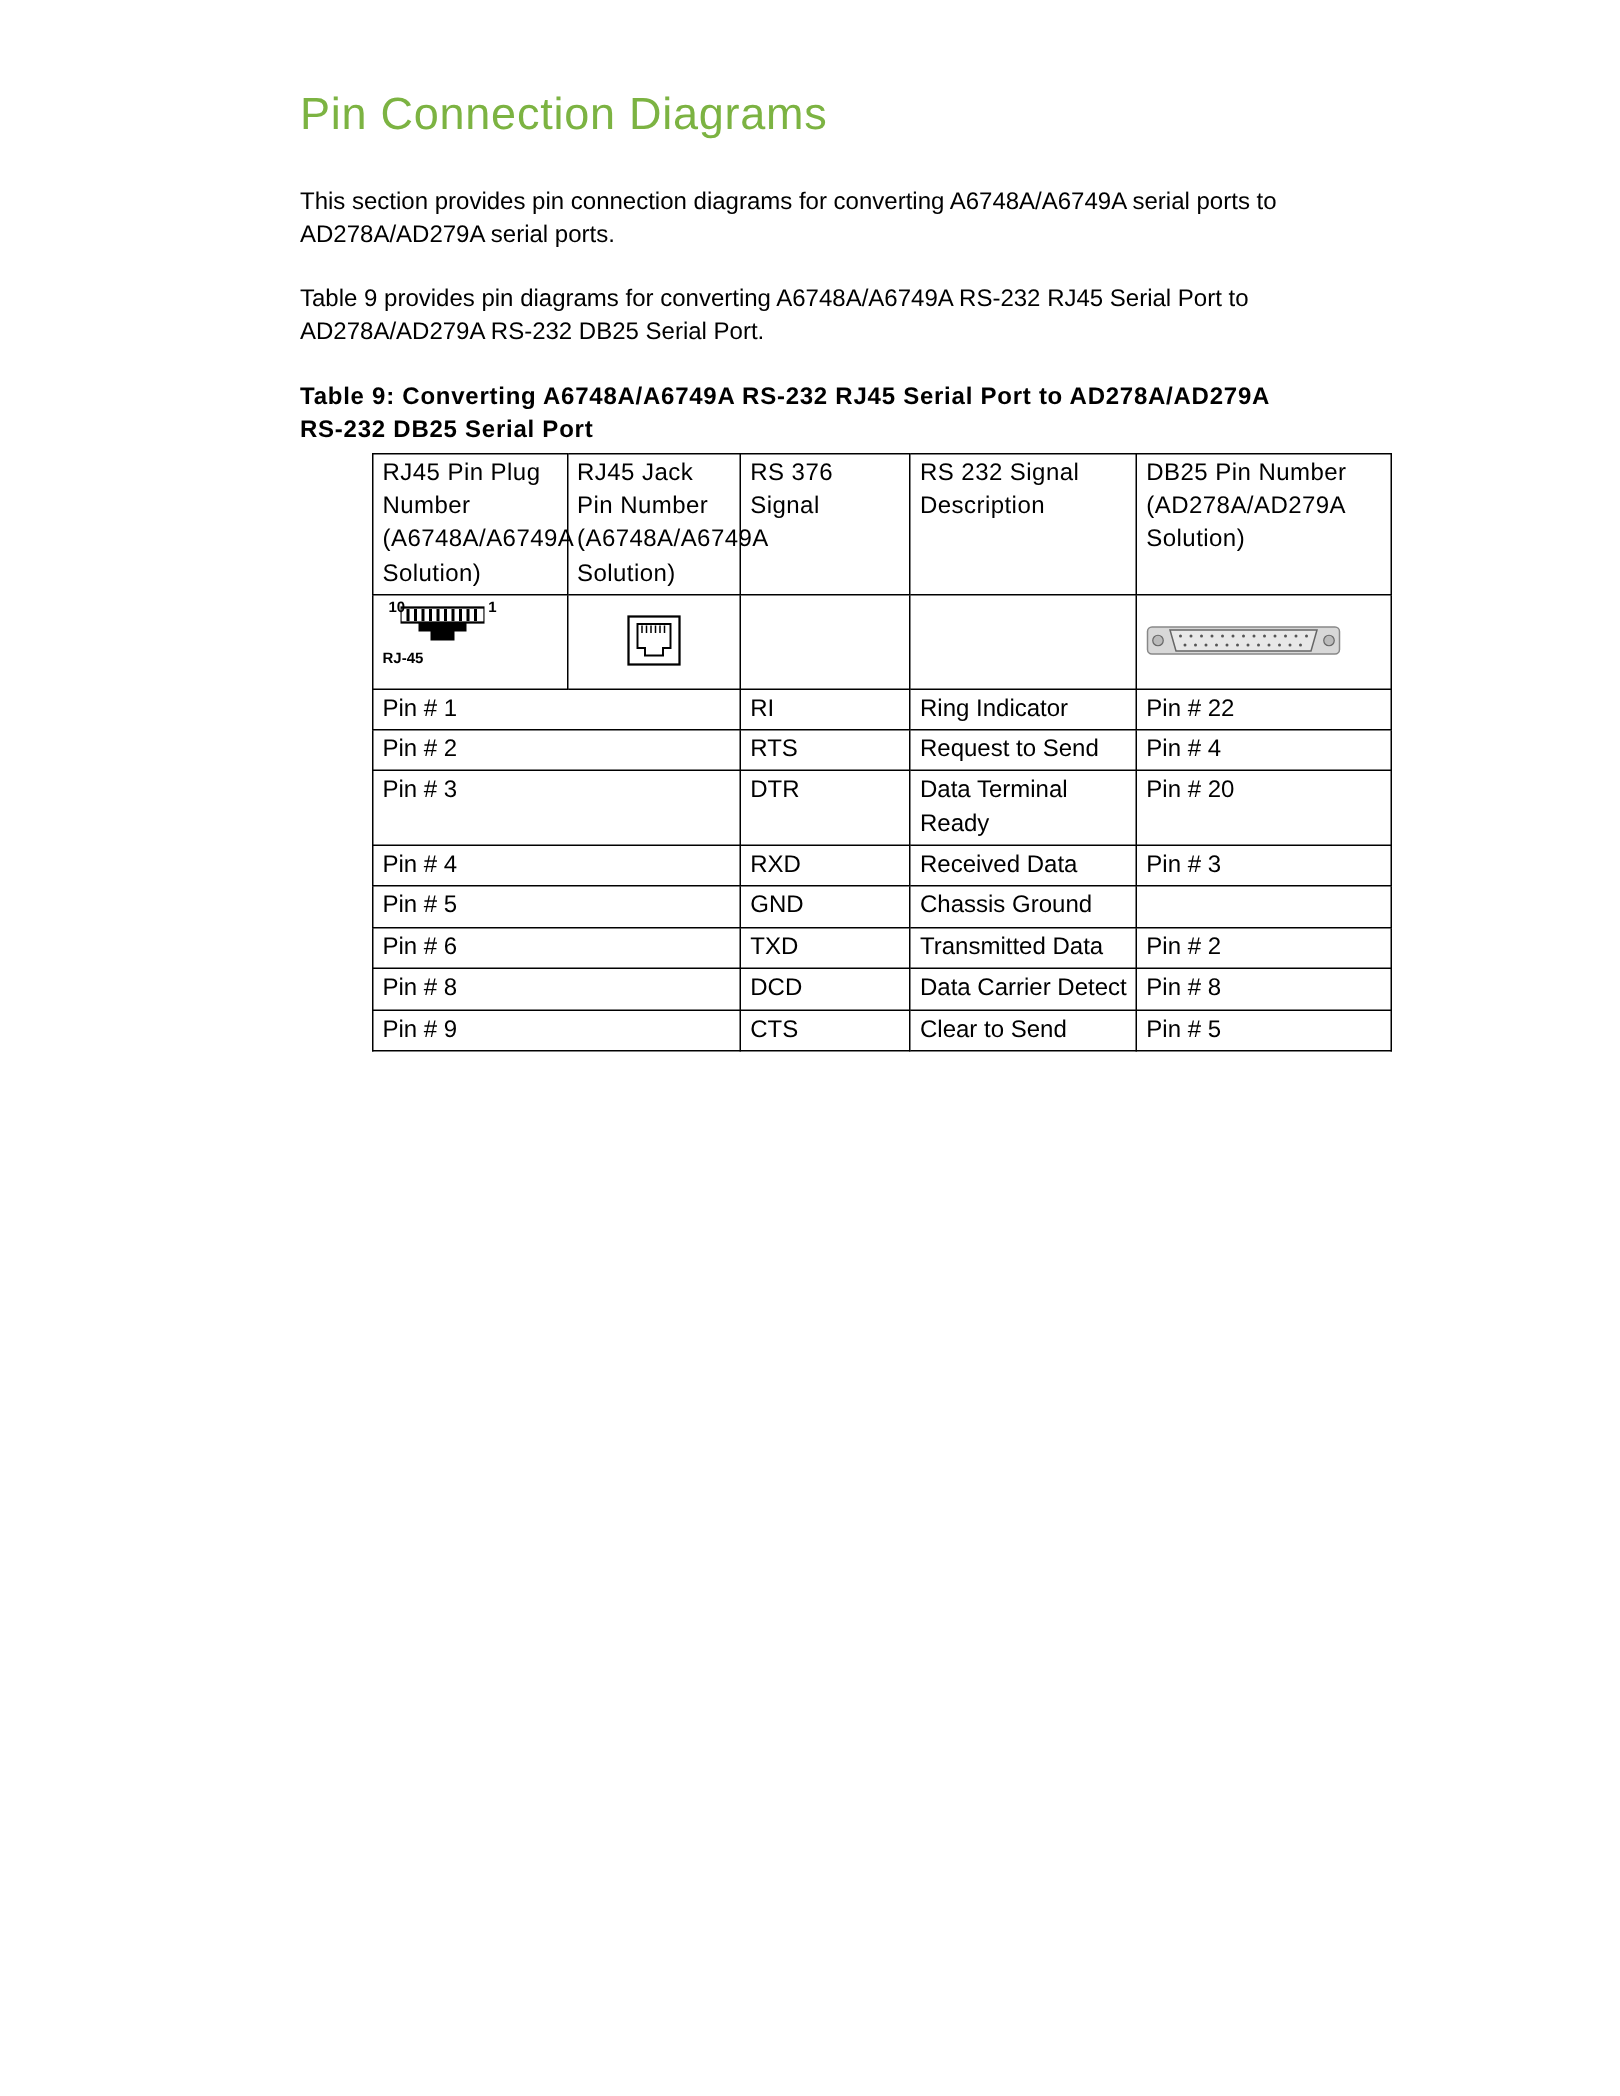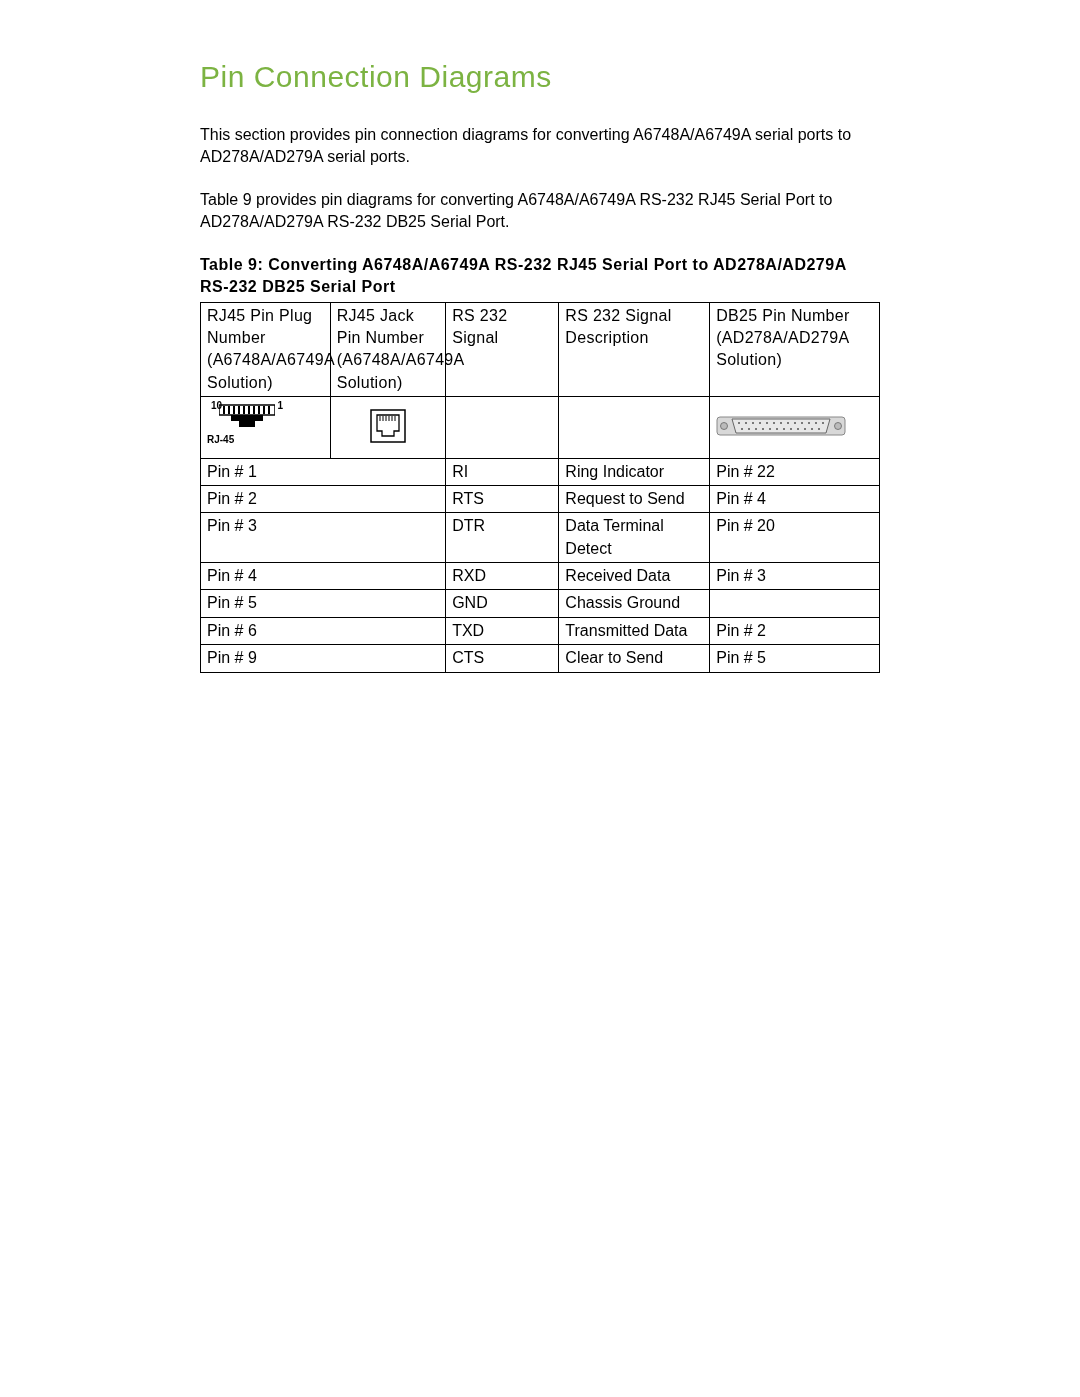--- a/index.html
+++ b/index.html
@@ -27,20 +27,21 @@
       font-size: 16px;
       font-weight: bold;
       line-height: 1.35;
       margin: 0 0 4px 0;
       letter-spacing: 0.5px;
     }
     table {
       border-collapse: collapse;
       width: 100%;
       table-layout: fixed;
+      margin-left: 48px;
     }
     th, td {
       border: 1px solid #000000;
       padding: 2px 6px;
       font-size: 16px;
       text-align: left;
       vertical-align: top;
       line-height: 1.4;
       font-weight: normal;
     }
@@ -115,21 +116,21 @@
     <col class="col-1">
       <col class="col-2">
       <col class="col-3">
       <col class="col-4">
       <col class="col-5">
   </colgroup>
   <thead>
     <tr>
       <th>RJ45 Pin Plug Number (A6748A/A6749A Solution)</th>
       <th>RJ45 Jack Pin Number (A6748A/A6749A Solution)</th>
-      <th>RS 232 Signal</th>
+      <th>RS 376 Signal</th>
       <th>RS 232 Signal Description</th>
       <th>DB25 Pin Number (AD278A/AD279A Solution)</th>
     </tr>
   </thead>
   <tbody>
     <tr class="image-row">
       <td>
         <div class="rj45-plug-diagram">
           <span class="top-label-left">10</span>
           <span class="top-label-right">1</span>
@@ -213,21 +214,21 @@
       </tr>
       <tr>
         <td colspan="2">Pin # 2</td>
         <td>RTS</td>
         <td>Request to Send</td>
         <td>Pin # 4</td>
       </tr>
       <tr>
         <td colspan="2">Pin # 3</td>
         <td>DTR</td>
-        <td>Data Terminal Detect</td>
+        <td>Data Terminal Ready</td>
         <td>Pin # 20</td>
       </tr>
       <tr>
         <td colspan="2">Pin # 4</td>
         <td>RXD</td>
         <td>Received Data</td>
         <td>Pin # 3</td>
       </tr>
       <tr>
         <td colspan="2">Pin # 5</td>
@@ -235,19 +236,25 @@
         <td>Chassis Ground</td>
         <td></td>
       </tr>
       <tr>
         <td colspan="2">Pin # 6</td>
         <td>TXD</td>
         <td>Transmitted Data</td>
         <td>Pin # 2</td>
       </tr>
       <tr>
+        <td colspan="2">Pin # 8</td>
+        <td>DCD</td>
+        <td>Data Carrier Detect</td>
+        <td>Pin # 8</td>
+      </tr>
+      <tr>
         <td colspan="2">Pin # 9</td>
         <td>CTS</td>
         <td>Clear to Send</td>
         <td>Pin # 5</td>
       </tr>
     </tbody>
 </table>
 
 </body></html>

